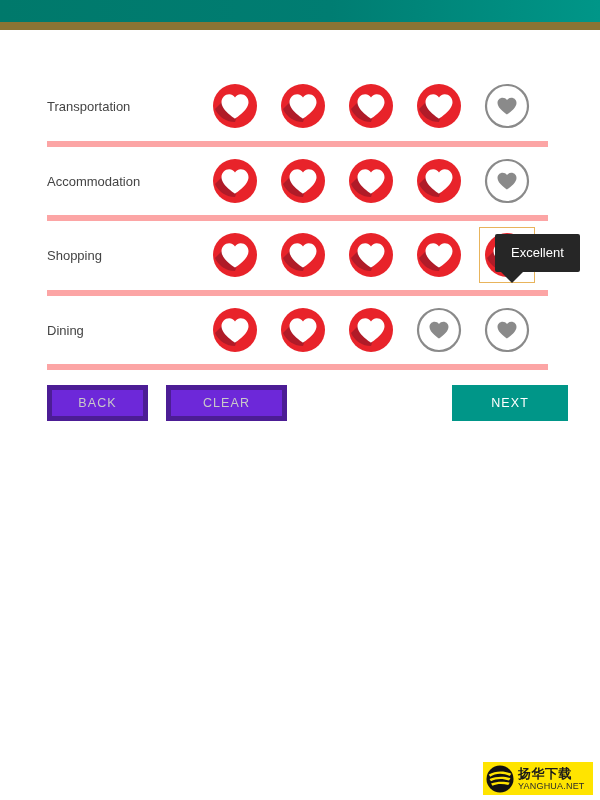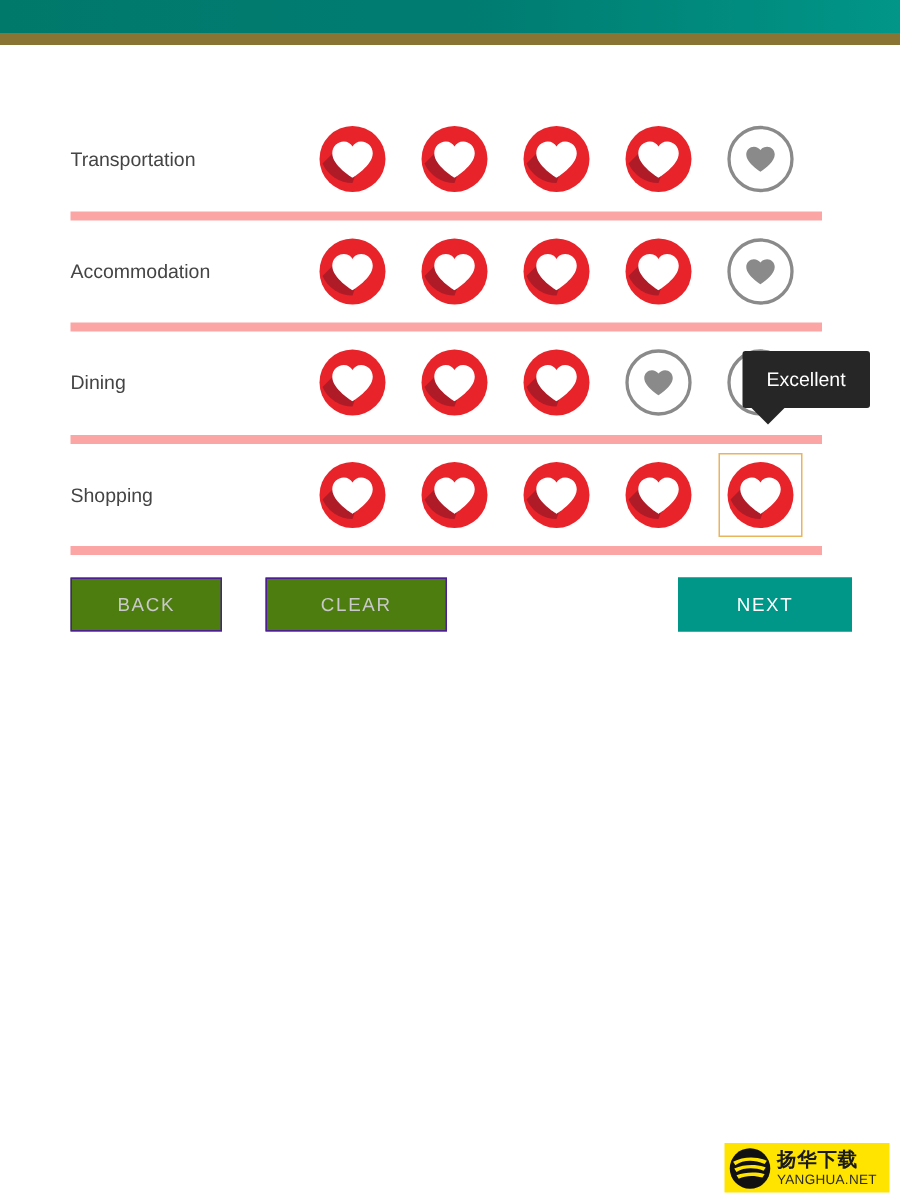--- a/index.html
+++ b/index.html
@@ -139,28 +139,28 @@
   .action-button {
     position: absolute;
     top: 0;
     height: 36px;
     box-sizing: border-box;
     font-size: 12.5px;
     letter-spacing: 1.1px;
     display: flex;
     align-items: center;
     justify-content: center;
-    background: #4d7c0f;
-    border: 1px solid #4c1d95;
+    background: #6d28d9;
+    border: 5px solid #4c1d95;
     color: #C9C9C9;
     cursor: default;
     user-select: none;
   }
   #back-button  { left: 0px;   width: 101px; }
-  #clear-button { left: 119px; width: 121px; margin-left: 11px; }
+  #clear-button { left: 119px; width: 121px; }
   #next-button {
     left: 405px;
     width: 116px;
     background: #009688;
     border: 1px solid #009688;
     color: #ffffff;
     cursor: pointer;
   }
 
   
@@ -282,21 +282,21 @@
           </div>
           <div class="rating-item">
             <svg width="48" height="48" viewBox="0 0 48 48">
               <circle cx="24" cy="24" r="21" fill="none" stroke="#8A8A8A" stroke-width="2.2"></circle>
               <path d="M24 32.5 C24 32.5 14.5 26.6 14.5 21 C14.5 18 16.9 15.8 19.6 15.8 C21.4 15.8 22.9 16.7 24 18 C25.1 16.7 26.6 15.8 28.4 15.8 C31.1 15.8 33.5 18 33.5 21 C33.5 26.6 24 32.5 24 32.5 Z" fill="#8A8A8A"></path>
             </svg>
           </div>
         </div>
       </div>
       <div class="rating-row">
-        <div class="rating-row-label">Dining</div>
+        <div class="rating-row-label">Shopping</div>
         <div class="rating-items">
           <div class="rating-item">
             <svg width="48" height="48" viewBox="0 0 48 48">
               <circle cx="24" cy="24" r="22" fill="#E8232A"></circle>
               <path d="M24 40 A22 22 0 0 1 4 27 L17 14 L31 20 Z" fill="#B01B28"></path>
               <path d="M24 36.5 C24 36.5 10.5 28.5 10.5 20.2 C10.5 15.6 14.1 12.3 18.2 12.3 C20.8 12.3 22.9 13.7 24 15.6 C25.1 13.7 27.2 12.3 29.8 12.3 C33.9 12.3 37.5 15.6 37.5 20.2 C37.5 28.5 24 36.5 24 36.5 Z" fill="#FFFFFF"></path>
             </svg>
           </div>
           <div class="rating-item">
             <svg width="48" height="48" viewBox="0 0 48 48">
@@ -307,34 +307,36 @@
           </div>
           <div class="rating-item">
             <svg width="48" height="48" viewBox="0 0 48 48">
               <circle cx="24" cy="24" r="22" fill="#E8232A"></circle>
               <path d="M24 40 A22 22 0 0 1 4 27 L17 14 L31 20 Z" fill="#B01B28"></path>
               <path d="M24 36.5 C24 36.5 10.5 28.5 10.5 20.2 C10.5 15.6 14.1 12.3 18.2 12.3 C20.8 12.3 22.9 13.7 24 15.6 C25.1 13.7 27.2 12.3 29.8 12.3 C33.9 12.3 37.5 15.6 37.5 20.2 C37.5 28.5 24 36.5 24 36.5 Z" fill="#FFFFFF"></path>
             </svg>
           </div>
           <div class="rating-item">
             <svg width="48" height="48" viewBox="0 0 48 48">
-              <circle cx="24" cy="24" r="21" fill="none" stroke="#8A8A8A" stroke-width="2.2"></circle>
-              <path d="M24 32.5 C24 32.5 14.5 26.6 14.5 21 C14.5 18 16.9 15.8 19.6 15.8 C21.4 15.8 22.9 16.7 24 18 C25.1 16.7 26.6 15.8 28.4 15.8 C31.1 15.8 33.5 18 33.5 21 C33.5 26.6 24 32.5 24 32.5 Z" fill="#8A8A8A"></path>
-            </svg>
-          </div>
-          <div class="rating-item">
-            <svg width="48" height="48" viewBox="0 0 48 48">
-              <circle cx="24" cy="24" r="21" fill="none" stroke="#8A8A8A" stroke-width="2.2"></circle>
-              <path d="M24 32.5 C24 32.5 14.5 26.6 14.5 21 C14.5 18 16.9 15.8 19.6 15.8 C21.4 15.8 22.9 16.7 24 18 C25.1 16.7 26.6 15.8 28.4 15.8 C31.1 15.8 33.5 18 33.5 21 C33.5 26.6 24 32.5 24 32.5 Z" fill="#8A8A8A"></path>
+              <circle cx="24" cy="24" r="22" fill="#E8232A"></circle>
+              <path d="M24 40 A22 22 0 0 1 4 27 L17 14 L31 20 Z" fill="#B01B28"></path>
+              <path d="M24 36.5 C24 36.5 10.5 28.5 10.5 20.2 C10.5 15.6 14.1 12.3 18.2 12.3 C20.8 12.3 22.9 13.7 24 15.6 C25.1 13.7 27.2 12.3 29.8 12.3 C33.9 12.3 37.5 15.6 37.5 20.2 C37.5 28.5 24 36.5 24 36.5 Z" fill="#FFFFFF"></path>
+            </svg>
+          </div>
+          <div class="rating-item is-focused">
+            <svg width="48" height="48" viewBox="0 0 48 48">
+              <circle cx="24" cy="24" r="22" fill="#E8232A"></circle>
+              <path d="M24 40 A22 22 0 0 1 4 27 L17 14 L31 20 Z" fill="#B01B28"></path>
+              <path d="M24 36.5 C24 36.5 10.5 28.5 10.5 20.2 C10.5 15.6 14.1 12.3 18.2 12.3 C20.8 12.3 22.9 13.7 24 15.6 C25.1 13.7 27.2 12.3 29.8 12.3 C33.9 12.3 37.5 15.6 37.5 20.2 C37.5 28.5 24 36.5 24 36.5 Z" fill="#FFFFFF"></path>
             </svg>
           </div>
         </div>
       </div>
       <div class="rating-row">
-        <div class="rating-row-label">Shopping</div>
+        <div class="rating-row-label">Dining</div>
         <div class="rating-items">
           <div class="rating-item">
             <svg width="48" height="48" viewBox="0 0 48 48">
               <circle cx="24" cy="24" r="22" fill="#E8232A"></circle>
               <path d="M24 40 A22 22 0 0 1 4 27 L17 14 L31 20 Z" fill="#B01B28"></path>
               <path d="M24 36.5 C24 36.5 10.5 28.5 10.5 20.2 C10.5 15.6 14.1 12.3 18.2 12.3 C20.8 12.3 22.9 13.7 24 15.6 C25.1 13.7 27.2 12.3 29.8 12.3 C33.9 12.3 37.5 15.6 37.5 20.2 C37.5 28.5 24 36.5 24 36.5 Z" fill="#FFFFFF"></path>
             </svg>
           </div>
           <div class="rating-item">
             <svg width="48" height="48" viewBox="0 0 48 48">
@@ -345,30 +347,28 @@
           </div>
           <div class="rating-item">
             <svg width="48" height="48" viewBox="0 0 48 48">
               <circle cx="24" cy="24" r="22" fill="#E8232A"></circle>
               <path d="M24 40 A22 22 0 0 1 4 27 L17 14 L31 20 Z" fill="#B01B28"></path>
               <path d="M24 36.5 C24 36.5 10.5 28.5 10.5 20.2 C10.5 15.6 14.1 12.3 18.2 12.3 C20.8 12.3 22.9 13.7 24 15.6 C25.1 13.7 27.2 12.3 29.8 12.3 C33.9 12.3 37.5 15.6 37.5 20.2 C37.5 28.5 24 36.5 24 36.5 Z" fill="#FFFFFF"></path>
             </svg>
           </div>
           <div class="rating-item">
             <svg width="48" height="48" viewBox="0 0 48 48">
-              <circle cx="24" cy="24" r="22" fill="#E8232A"></circle>
-              <path d="M24 40 A22 22 0 0 1 4 27 L17 14 L31 20 Z" fill="#B01B28"></path>
-              <path d="M24 36.5 C24 36.5 10.5 28.5 10.5 20.2 C10.5 15.6 14.1 12.3 18.2 12.3 C20.8 12.3 22.9 13.7 24 15.6 C25.1 13.7 27.2 12.3 29.8 12.3 C33.9 12.3 37.5 15.6 37.5 20.2 C37.5 28.5 24 36.5 24 36.5 Z" fill="#FFFFFF"></path>
-            </svg>
-          </div>
-          <div class="rating-item is-focused">
-            <svg width="48" height="48" viewBox="0 0 48 48">
-              <circle cx="24" cy="24" r="22" fill="#E8232A"></circle>
-              <path d="M24 40 A22 22 0 0 1 4 27 L17 14 L31 20 Z" fill="#B01B28"></path>
-              <path d="M24 36.5 C24 36.5 10.5 28.5 10.5 20.2 C10.5 15.6 14.1 12.3 18.2 12.3 C20.8 12.3 22.9 13.7 24 15.6 C25.1 13.7 27.2 12.3 29.8 12.3 C33.9 12.3 37.5 15.6 37.5 20.2 C37.5 28.5 24 36.5 24 36.5 Z" fill="#FFFFFF"></path>
+              <circle cx="24" cy="24" r="21" fill="none" stroke="#8A8A8A" stroke-width="2.2"></circle>
+              <path d="M24 32.5 C24 32.5 14.5 26.6 14.5 21 C14.5 18 16.9 15.8 19.6 15.8 C21.4 15.8 22.9 16.7 24 18 C25.1 16.7 26.6 15.8 28.4 15.8 C31.1 15.8 33.5 18 33.5 21 C33.5 26.6 24 32.5 24 32.5 Z" fill="#8A8A8A"></path>
+            </svg>
+          </div>
+          <div class="rating-item">
+            <svg width="48" height="48" viewBox="0 0 48 48">
+              <circle cx="24" cy="24" r="21" fill="none" stroke="#8A8A8A" stroke-width="2.2"></circle>
+              <path d="M24 32.5 C24 32.5 14.5 26.6 14.5 21 C14.5 18 16.9 15.8 19.6 15.8 C21.4 15.8 22.9 16.7 24 18 C25.1 16.7 26.6 15.8 28.4 15.8 C31.1 15.8 33.5 18 33.5 21 C33.5 26.6 24 32.5 24 32.5 Z" fill="#8A8A8A"></path>
             </svg>
           </div>
         </div>
       </div>
     </div>
 
   <div id="rating-tooltip">
     <div id="rating-tooltip-body">Excellent</div>
     <div id="rating-tooltip-arrow"></div>
   </div>

